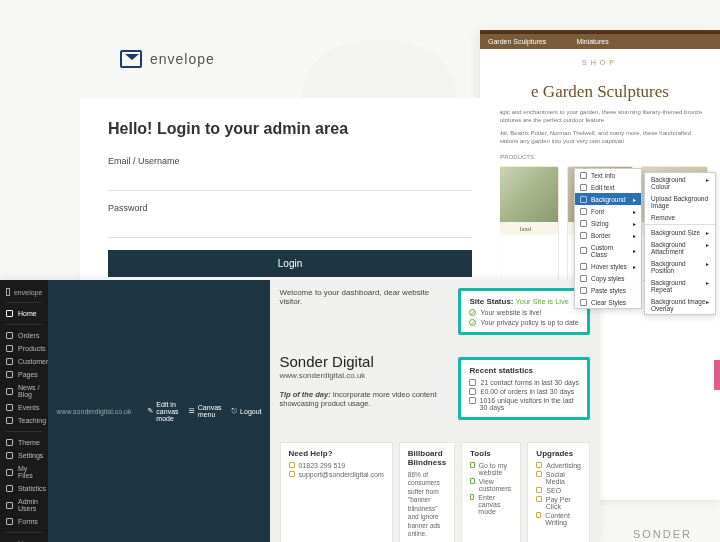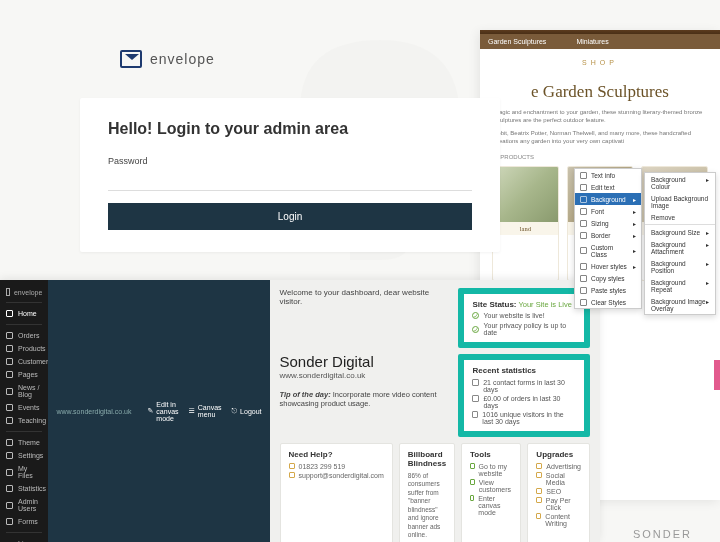--- a/index.html
+++ b/index.html
@@ -40,21 +40,21 @@
 .dash-top .url { flex: 1; color: #8aa; text-align: right; padding-right: 6px; }
 .dash-top .btn-icon { display: flex; align-items: center; gap: 3px; cursor: pointer; }
 .dash-body { padding: 8px 10px; flex: 1; }
 .welcome { font-size: 8px; color: #444; margin-bottom: 4px; }
 .site-name { font-size: 15px; color: #222; margin-bottom: 1px; margin-top: 47px; }
 .site-url { font-size: 8px; color: #555; margin-bottom: 10px; }
 .tip { font-size: 7.5px; color: #444; margin-bottom: 10px; }
 .tip b { font-style: italic; font-weight: 600; }
 .dash-row { display: flex; gap: 8px; }
 .dash-col { flex: 1; }
-.status-box, .stats-box { background: #fff; border: 6px solid #14b8a6; border-radius: 2px; padding: 6px 8px; margin-bottom: 6px; font-size: 7.5px; }
+.status-box, .stats-box { background: #fff; border: 3px solid #14b8a6; border-radius: 2px; padding: 6px 8px; margin-bottom: 22px; font-size: 7.5px; }
 .status-title { font-weight: 600; color: #333; font-size: 8px; }
 .status-live { color: #69a73f; }
 .status-line { display: flex; gap: 4px; align-items: center; margin-top: 3px; color: #555; font-size: 7px; }
 .check { width: 7px; height: 7px; border: 1px solid #69a73f; border-radius: 50%; display: inline-flex; align-items: center; justify-content: center; color: #69a73f; font-size: 6px; }
 .stats-title { font-weight: 600; color: #333; font-size: 8px; margin-bottom: 4px; }
 .stats-line { font-size: 7px; color: #555; margin-top: 2px; display: flex; gap: 4px; }
 .sicon { width: 7px; height: 7px; border: 1px solid #888; border-radius: 1px; }
 .cards-row { display: flex; gap: 6px; }
 .card { background: #fff; border: 1px solid #e4e4e0; border-radius: 2px; padding: 6px 8px; flex: 1; }
 .card h3 { font-size: 8px; color: #333; font-weight: 600; margin-bottom: 4px; }
@@ -106,20 +106,24 @@
     </svg>
 </div>
 
 <div class="login-area">
   <div class="login-logo">
     <div class="logo-mark"></div>
     <span>envelope</span>
   </div>
   <div class="login-card">
     <h1>Hello! Login to your admin area</h1>
+    <div class="login-field">
+      <label>Email / Username</label>
+      <input type="text" style="">
+    </div>
     <div class="login-field">
       <label>Password</label>
       <input type="password" style="">
     </div>
     <button class="login-btn">Login</button>
   </div>
 </div>
 
 <div class="dashboard">
   <div class="dash-sidebar">

